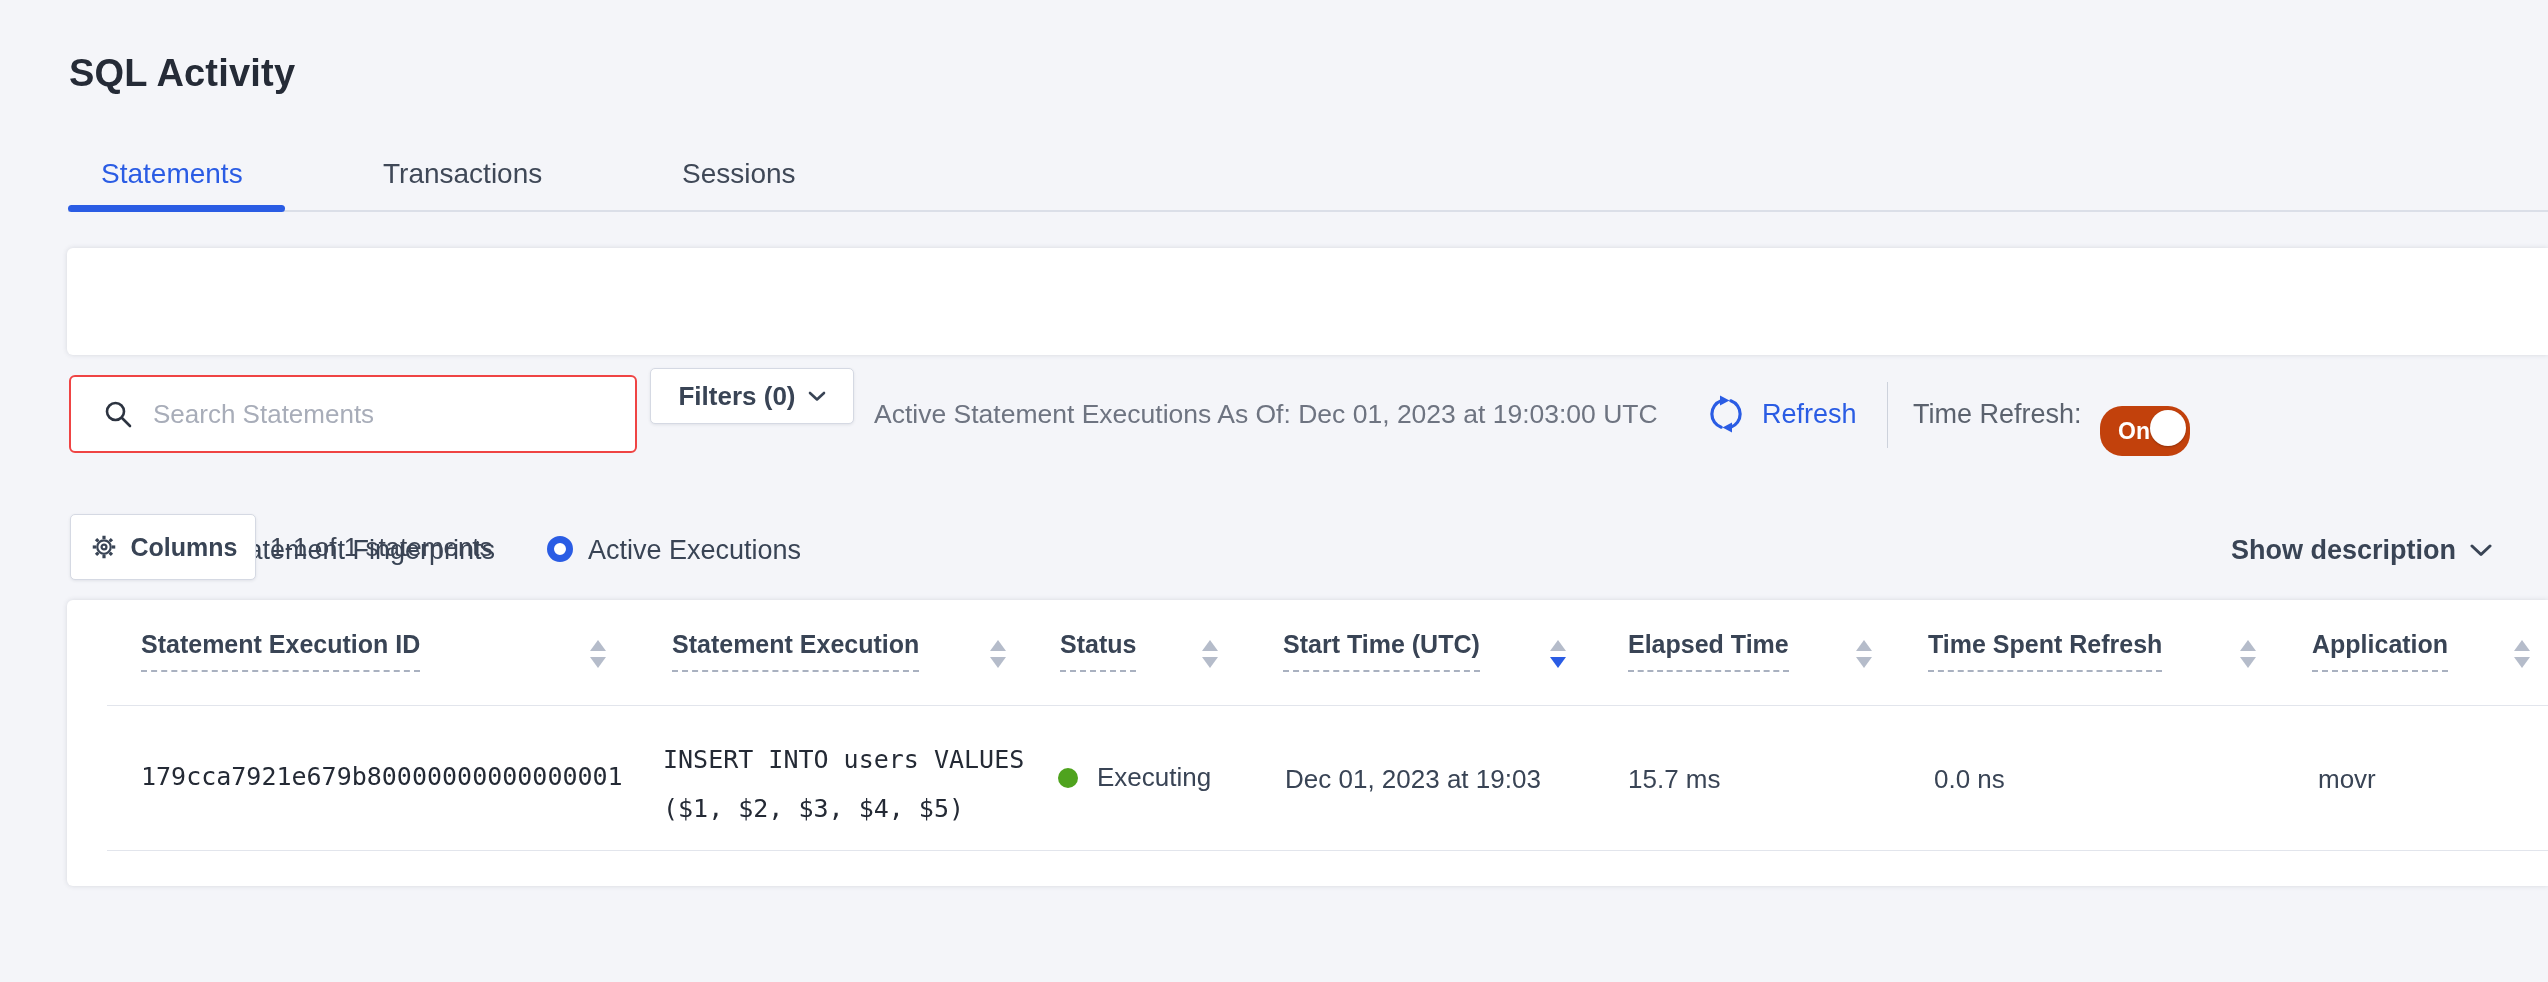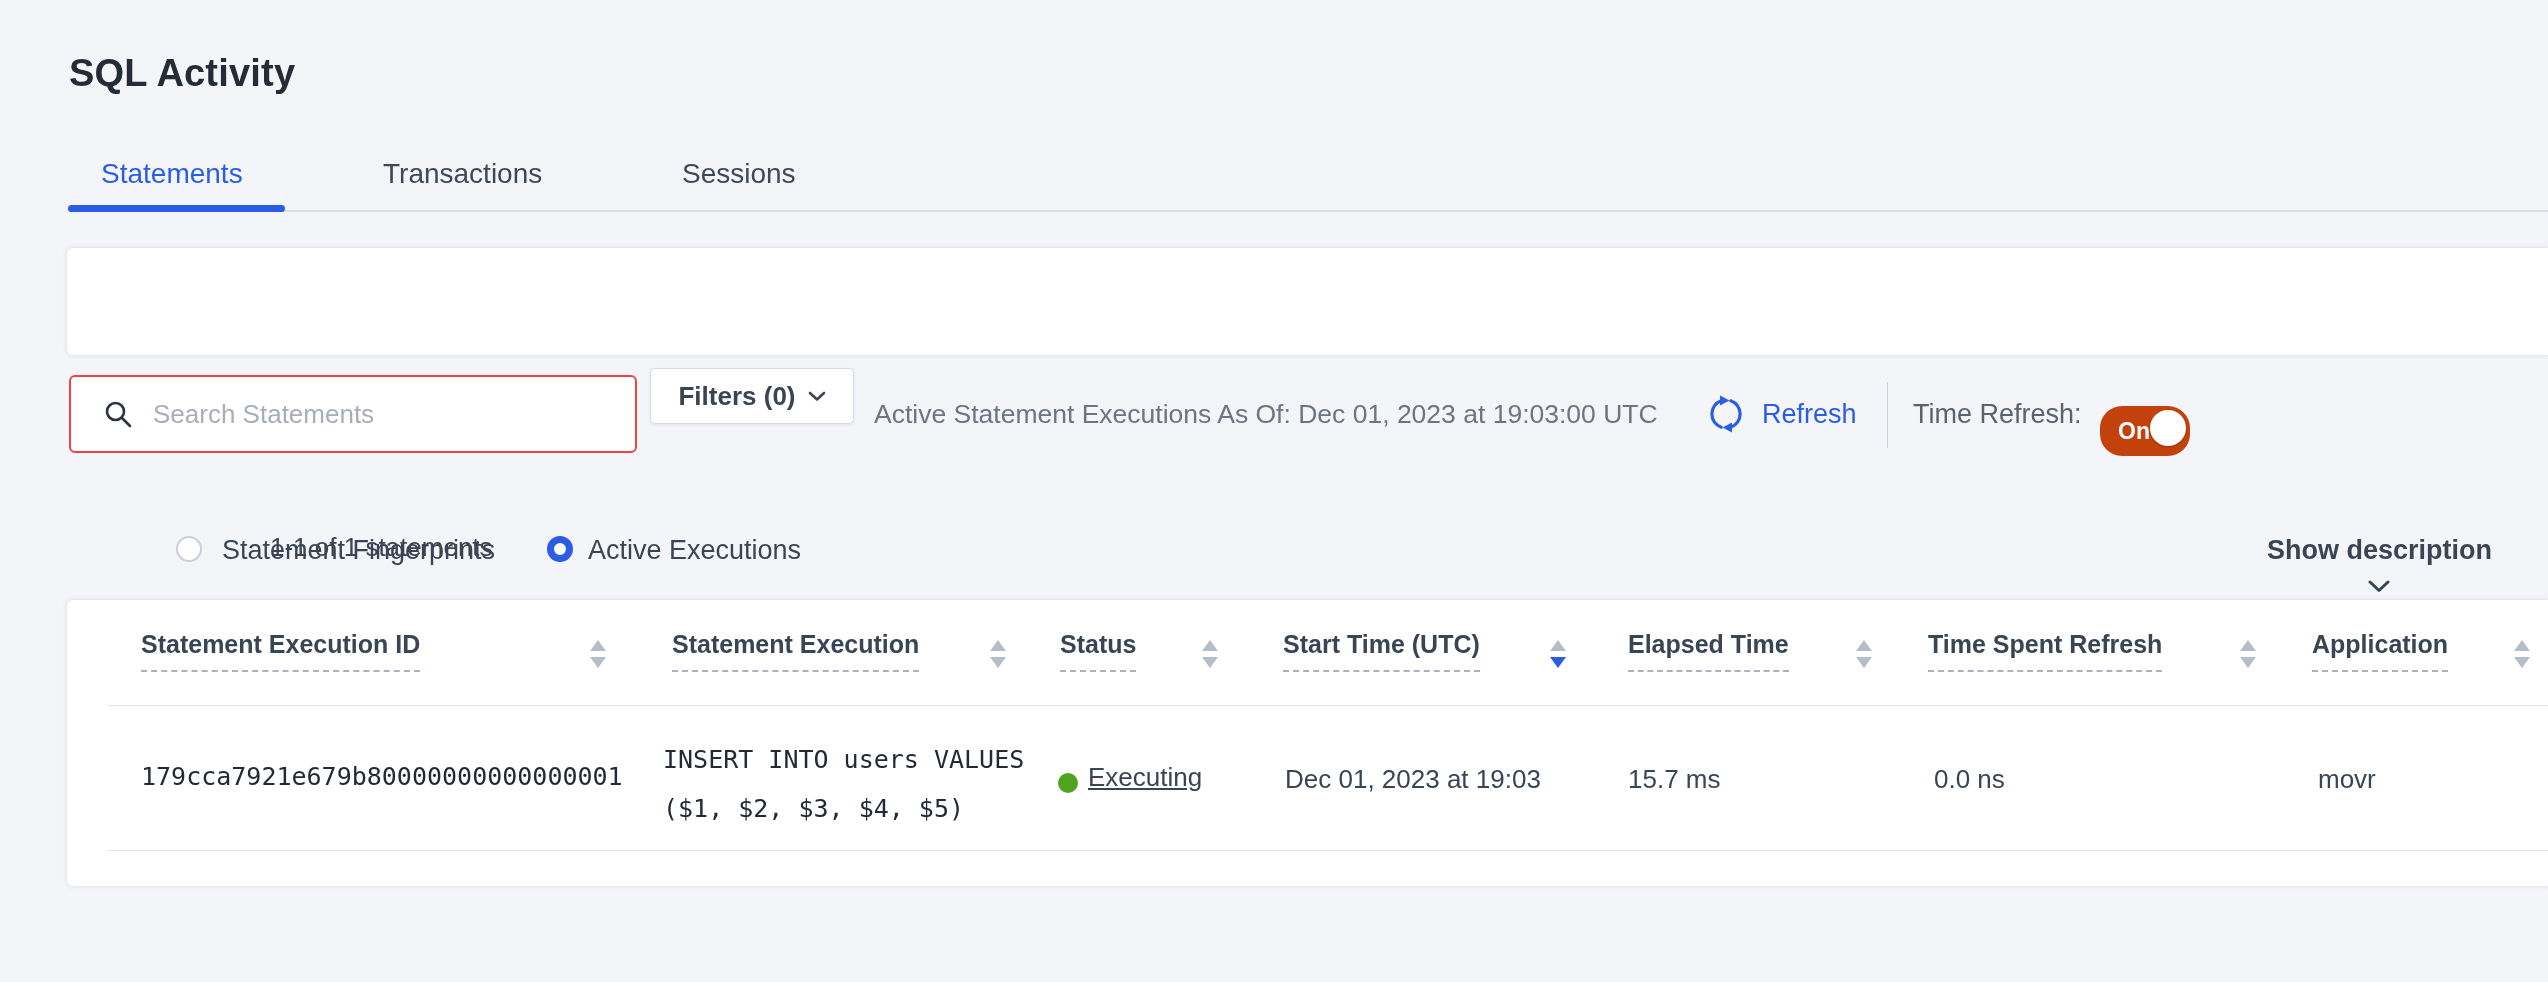--- a/index.html
+++ b/index.html
@@ -25,21 +25,21 @@
   .card { background:#fff; box-shadow:0 0 5px rgba(60,70,90,.16); border-radius:6px 0 0 6px; }
   .radio-card { left:67px; right:0; top:248px; height:107px; }
   .table-card { left:67px; right:0; top:600px; height:286px; }
 
   
   .radio { width:26px; height:26px; border-radius:50%; background:#fff; top:288px; }
   .radio.off { border:2px solid #c9ced9; }
   .radio.on  { border:7.5px solid #2a5ce4; }
   .radio-label { top:287px; font-size:27px; color:#394455; cursor:pointer; }
   .show-desc { right:56px; top:287px; display:flex; align-items:center; gap:14px;
-               font-size:27px; font-weight:600; color:#394455; cursor:pointer;flex-direction:column; }
+               font-size:27px; font-weight:600; color:#394455; cursor:pointer; }
 
   
   .search-box { left:69px; top:375px; width:568px; height:78px; background:#fff;
                 border:2px solid #ef4444; border-radius:6px; display:flex; align-items:center;
                 padding:0 20px 0 32px; gap:20px; }
   .search-box input { border:none; outline:none; flex:1; font-size:26px; color:#394455;
                       font-family:"Liberation Sans", sans-serif; background:transparent; }
   .search-box input::placeholder { color:#a8adb9; }
   .btn { background:#fff; border:1px solid #d5d9e3; border-radius:5px;
          box-shadow:0 1px 3px rgba(50,60,80,.10); display:flex; align-items:center;
@@ -75,21 +75,21 @@
   .tri-dn { width:0; height:0; border-left:8px solid transparent; border-right:8px solid transparent;
             border-top:11px solid #b5bcca; }
   .sort.desc .tri-dn { border-top-color:#2a5ce4; }
   .hsep { left:107px; right:0; top:705px; height:1px; background:#e2e5ec; }
   .rsep { left:107px; right:0; top:850px; height:1px; background:#e2e5ec; }
 
   .mono { font-family:"DejaVu Sans Mono", monospace; }
   .cell { font-size:26px; color:#394455; }
   .cell-id   { left:141px; top:762px; font-size:25px; color:#242a35; }
   .cell-stmt { left:663px; top:735px; font-size:25px; line-height:49px; color:#242a35; }
-  .cell-status { left:1058px; top:762px; display:flex; align-items:flex-end; gap:10px;text-decoration:underline; }
+  .cell-status { left:1058px; top:762px; display:flex; align-items:center; gap:19px; }
   .dot { width:20px; height:20px; border-radius:50%; background:#4fa31e; }
   .cell-start   { left:1285px; top:764px; }
   .cell-elapsed { left:1628px; top:764px; }
   .cell-waiting { left:1934px; top:764px; }
   .cell-app     { left:2318px; top:764px; }
 
   svg { display:block; }
 </style>
 </head>
 <body>
@@ -154,20 +154,41 @@
     <span class="lbl">Refresh</span>
   </div>
 
   <div class="abs vdivider"></div>
   <div class="abs autorefresh-label">Time Refresh:</div>
   <div class="abs toggle">
     <span class="state">On</span>
     <span class="knob"></span>
   </div>
 
+  <div class="abs btn columns-btn">
+    <span>
+      <svg width="30" height="30" viewBox="0 0 32 32">
+        <g fill="none" stroke="#394455" stroke-width="2.4">
+          <circle cx="16" cy="16" r="7.2"></circle>
+          <circle cx="16" cy="16" r="2.6"></circle>
+        </g>
+        <g stroke="#394455" stroke-width="3.4">
+          <line x1="24.5" y1="16" x2="28" y2="16"></line>
+            <line x1="7.5" y1="16" x2="4" y2="16"></line>
+          <line x1="16" y1="24.5" x2="16" y2="28"></line>
+            <line x1="16" y1="7.5" x2="16" y2="4"></line>
+          <line x1="22" y1="22" x2="24.5" y2="24.5"></line>
+            <line x1="10" y1="10" x2="7.5" y2="7.5"></line>
+          <line x1="10" y1="22" x2="7.5" y2="24.5"></line>
+            <line x1="22" y1="10" x2="24.5" y2="7.5"></line>
+        </g>
+      </svg>
+    </span>
+    <span class="lbl">Columns</span>
+  </div>
   <div class="abs result-count">1-1 of 1 statements</div>
 
   <div class="abs card table-card"></div>
 
   <div class="abs th" style="left:141px"><span>Statement Execution ID</span></div>
   <div class="abs th" style="left:672px"><span>Statement Execution</span></div>
   <div class="abs th" style="left:1060px"><span>Status</span></div>
   <div class="abs th" style="left:1283px"><span>Start Time (UTC)</span></div>
   <div class="abs th" style="left:1628px"><span>Elapsed Time</span></div>
   <div class="abs th" style="left:1928px"><span>Time Spent Refresh</span></div>

